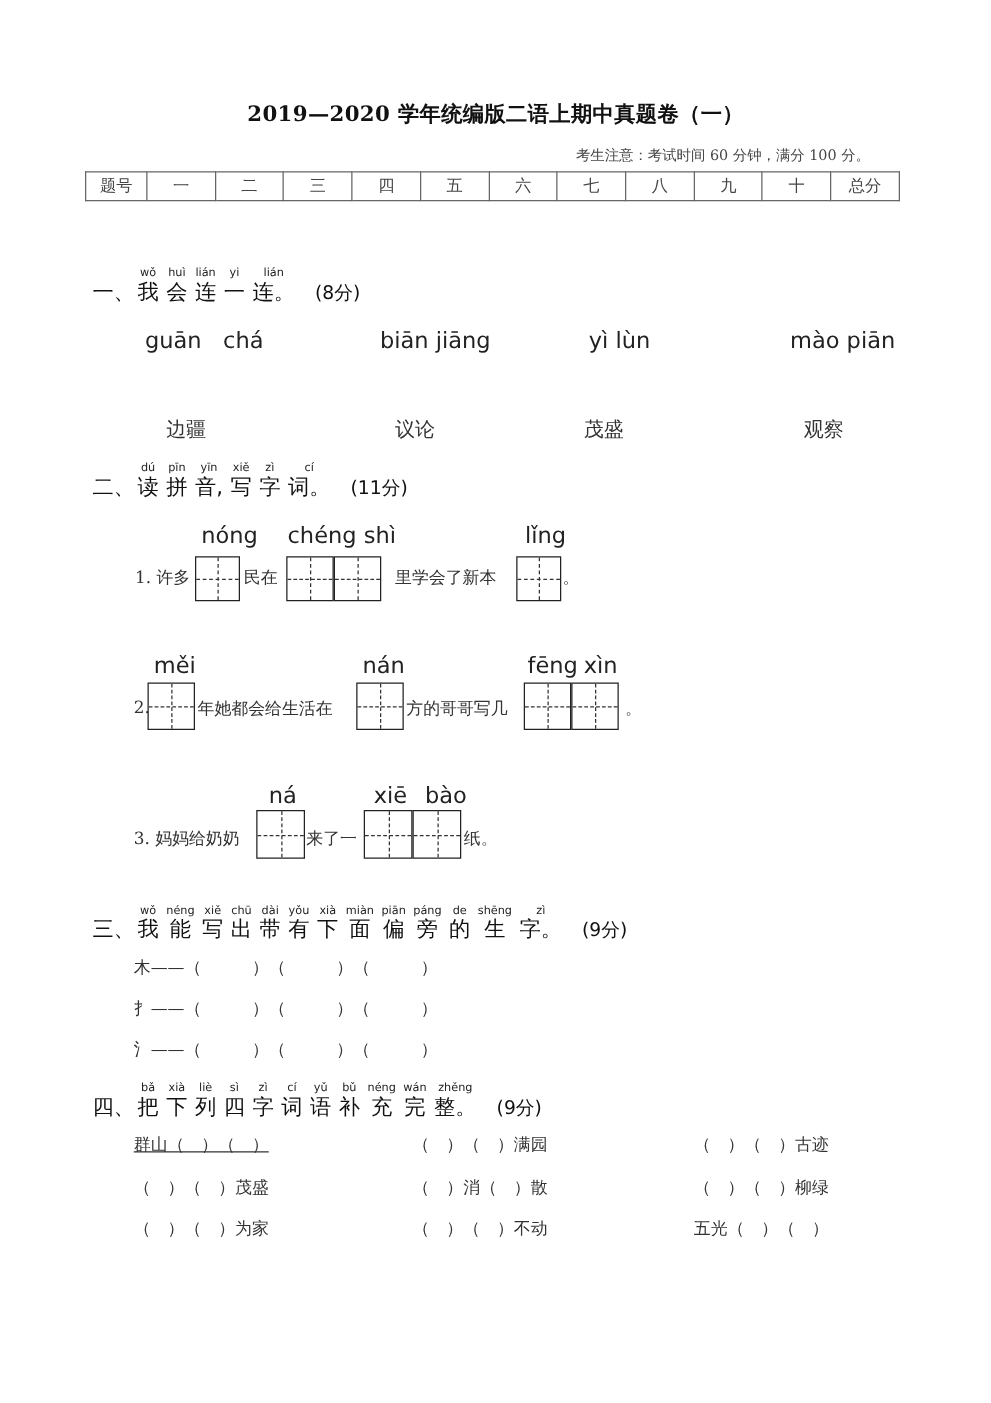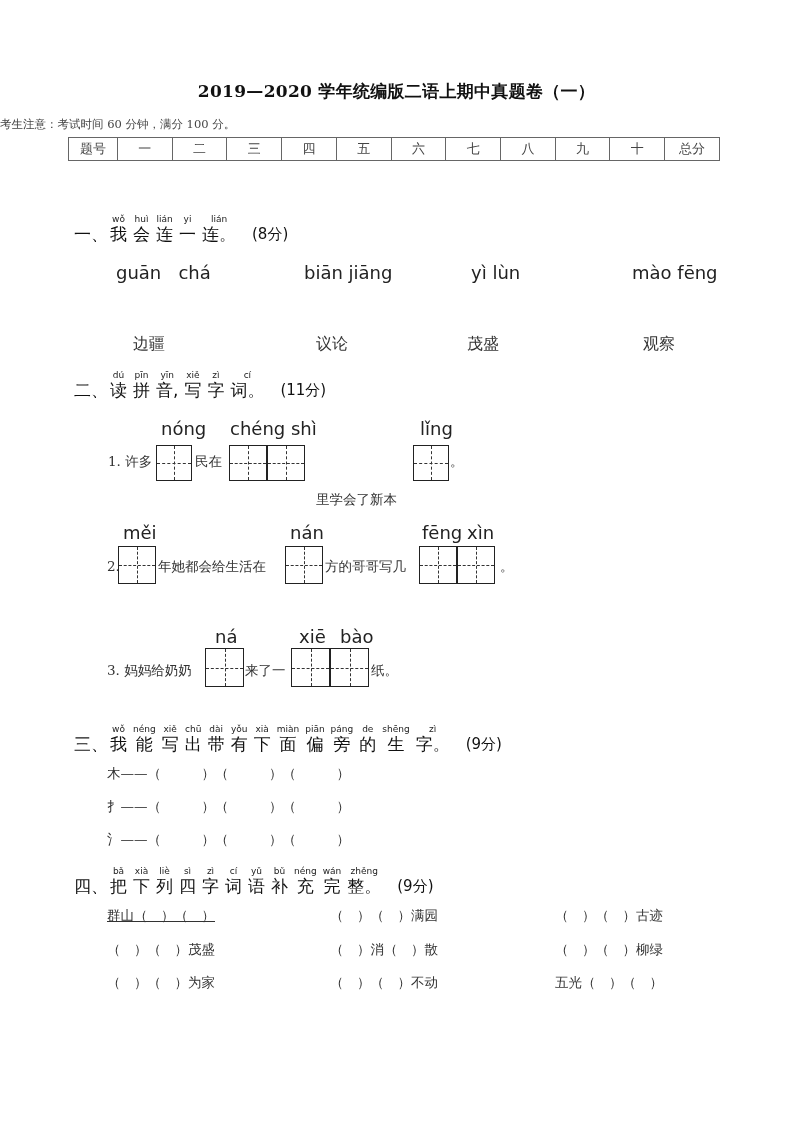--- a/index.html
+++ b/index.html
@@ -1,19 +1,19 @@
 <!DOCTYPE html>
 <html><head>
 <meta charset="utf-8">
 <style>
   html, body { margin: 0; padding: 0; background: #ffffff; }
   body { width: 793px; height: 1122px; position: relative; overflow: hidden; color: #222; font-family: "DejaVu Serif", serif; }
   .abs { position: absolute; white-space: nowrap; }
   .title { top: 80px; left: 0; width: 793px; text-align: center; font-size: 17px; font-weight: bold; color: #111; font-family: "DejaVu Serif", serif; letter-spacing: 0.3px; }
-  .notice { top: 117px; left: 0; width: 696px; text-align: left; font-size: 11.5px; color: #444; }
+  .notice { top: 117px; left: 0; width: 696px; text-align: right; font-size: 11.5px; color: #444; }
   table.score { position: absolute; left: 68px; top: 137px; width: 652px; border-collapse: collapse; table-layout: fixed; }
   table.score td { border: 1px solid #666; height: 22px; text-align: center; font-size: 13px; color: #444; padding: 0; }
   table.score td.first { width: 48px; margin-left: 24px; }
   .sec-head { font-family: "DejaVu Sans", sans-serif; font-size: 17px; color: #111; display: flex; align-items: flex-end; }
   .ruby { display: inline-flex; flex-direction: column; align-items: center; margin-right: 6px; }
   .ruby .py { font-size: 9px; line-height: 10px; color: #222; font-family: "DejaVu Sans", sans-serif; }
   .ruby .hz { font-size: 17px; line-height: 20px; }
   .sec-head .num { font-size: 17px; line-height: 20px; margin-right: 2px; }
   .sec-head .score-txt { font-size: 15px; line-height: 20px; margin-left: 10px; }
   .py-word { font-family: "DejaVu Sans", sans-serif; font-size: 18px; color: #222; }
@@ -70,21 +70,21 @@
   <span class="ruby">
       <span class="py">lián</span>
       <span class="hz">连。</span>
     </span>
   <span class="score-txt">(8分)</span>
 </div>
 
 <div class="abs py-word" style="left:116px; top:262px; white-space:pre;">guān   chá</div>
 <div class="abs py-word" style="left:304px; top:262px;">biān jiāng</div>
 <div class="abs py-word" style="left:471px; top:262px;">yì lùn</div>
-<div class="abs py-word" style="left:632px; top:262px;">mào fēng</div>
+<div class="abs py-word" style="left:632px; top:262px;">mào piān</div>
 
 <div class="abs word" style="left:133px; top:334px;">边疆</div>
 <div class="abs word" style="left:316px; top:334px;">议论</div>
 <div class="abs word" style="left:467px; top:334px;">茂盛</div>
 <div class="abs word" style="left:643px; top:334px;">观察</div>
 
 <div class="abs sec-head" style="left:74px; top:370px;">
   <span class="num">二、</span>
   <span class="ruby">
       <span class="py">dú</span>
@@ -114,21 +114,21 @@
 </div>
 
 <div class="abs py-word" style="left:161px; top:418px;">nóng</div>
 <div class="abs py-word" style="left:230px; top:418px;">chéng shì</div>
 <div class="abs py-word" style="left:420px; top:418px;">lǐng</div>
 <div class="abs line-text" style="left:108px; top:453px;">1. 许多</div>
 <div class="tian" style="left:156px; top:445px;"></div>
 <div class="abs line-text" style="left:195px; top:453px;">民在</div>
 <div class="tian" style="left:229px; top:445px; width:38px;"></div>
 <div class="tian" style="left:267px; top:445px; width:38px;"></div>
-<div class="abs line-text" style="left:316px; top:453px;margin-top:38px;">里学会了新本</div>
+<div class="abs line-text" style="left:316px; top:453px;">里学会了新本</div>
 <div class="tian" style="left:413px; top:445px;"></div>
 <div class="abs line-text" style="left:450px; top:453px;">。</div>
 
 <div class="abs py-word" style="left:123px; top:522px;">měi</div>
 <div class="abs py-word" style="left:290px; top:522px;">nán</div>
 <div class="abs py-word" style="left:422px; top:522px;">fēng</div>
 <div class="abs py-word" style="left:467px; top:522px;">xìn</div>
 <div class="abs line-text" style="left:107px; top:558px;">2.</div>
 <div class="tian" style="left:118px; top:546px; width:38px; height:38px;"></div>
 <div class="abs line-text" style="left:158px; top:558px;">年她都会给生活在</div>

